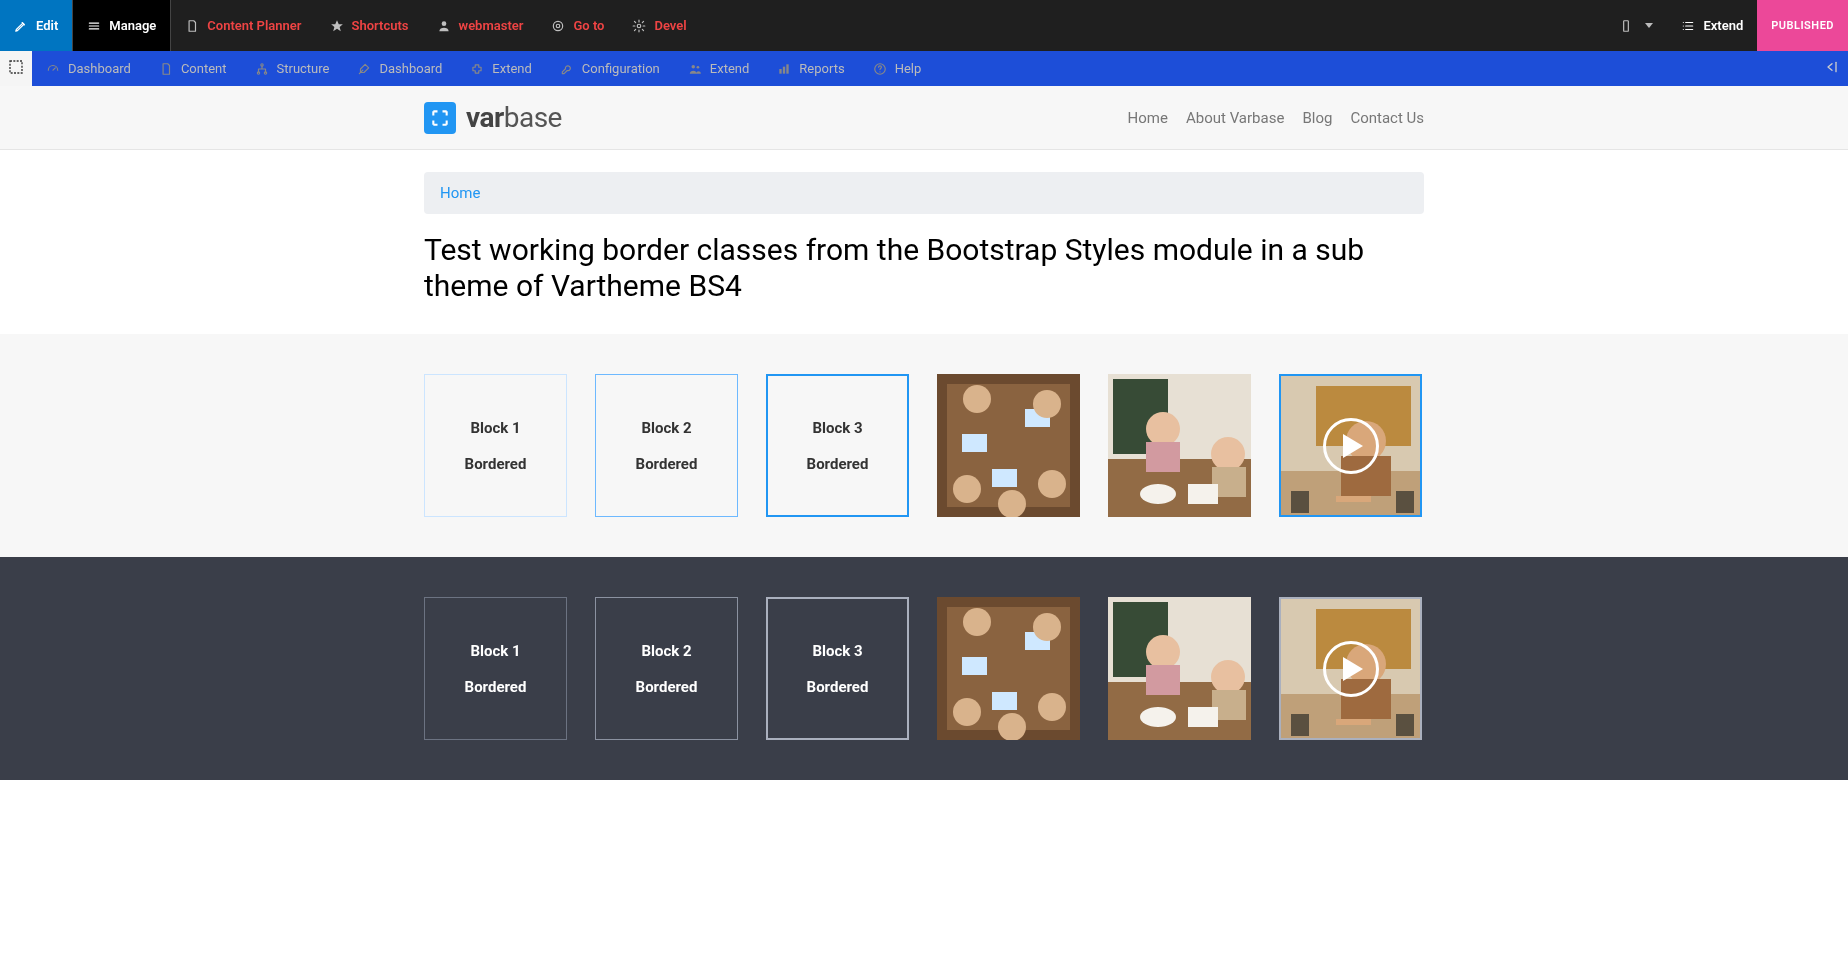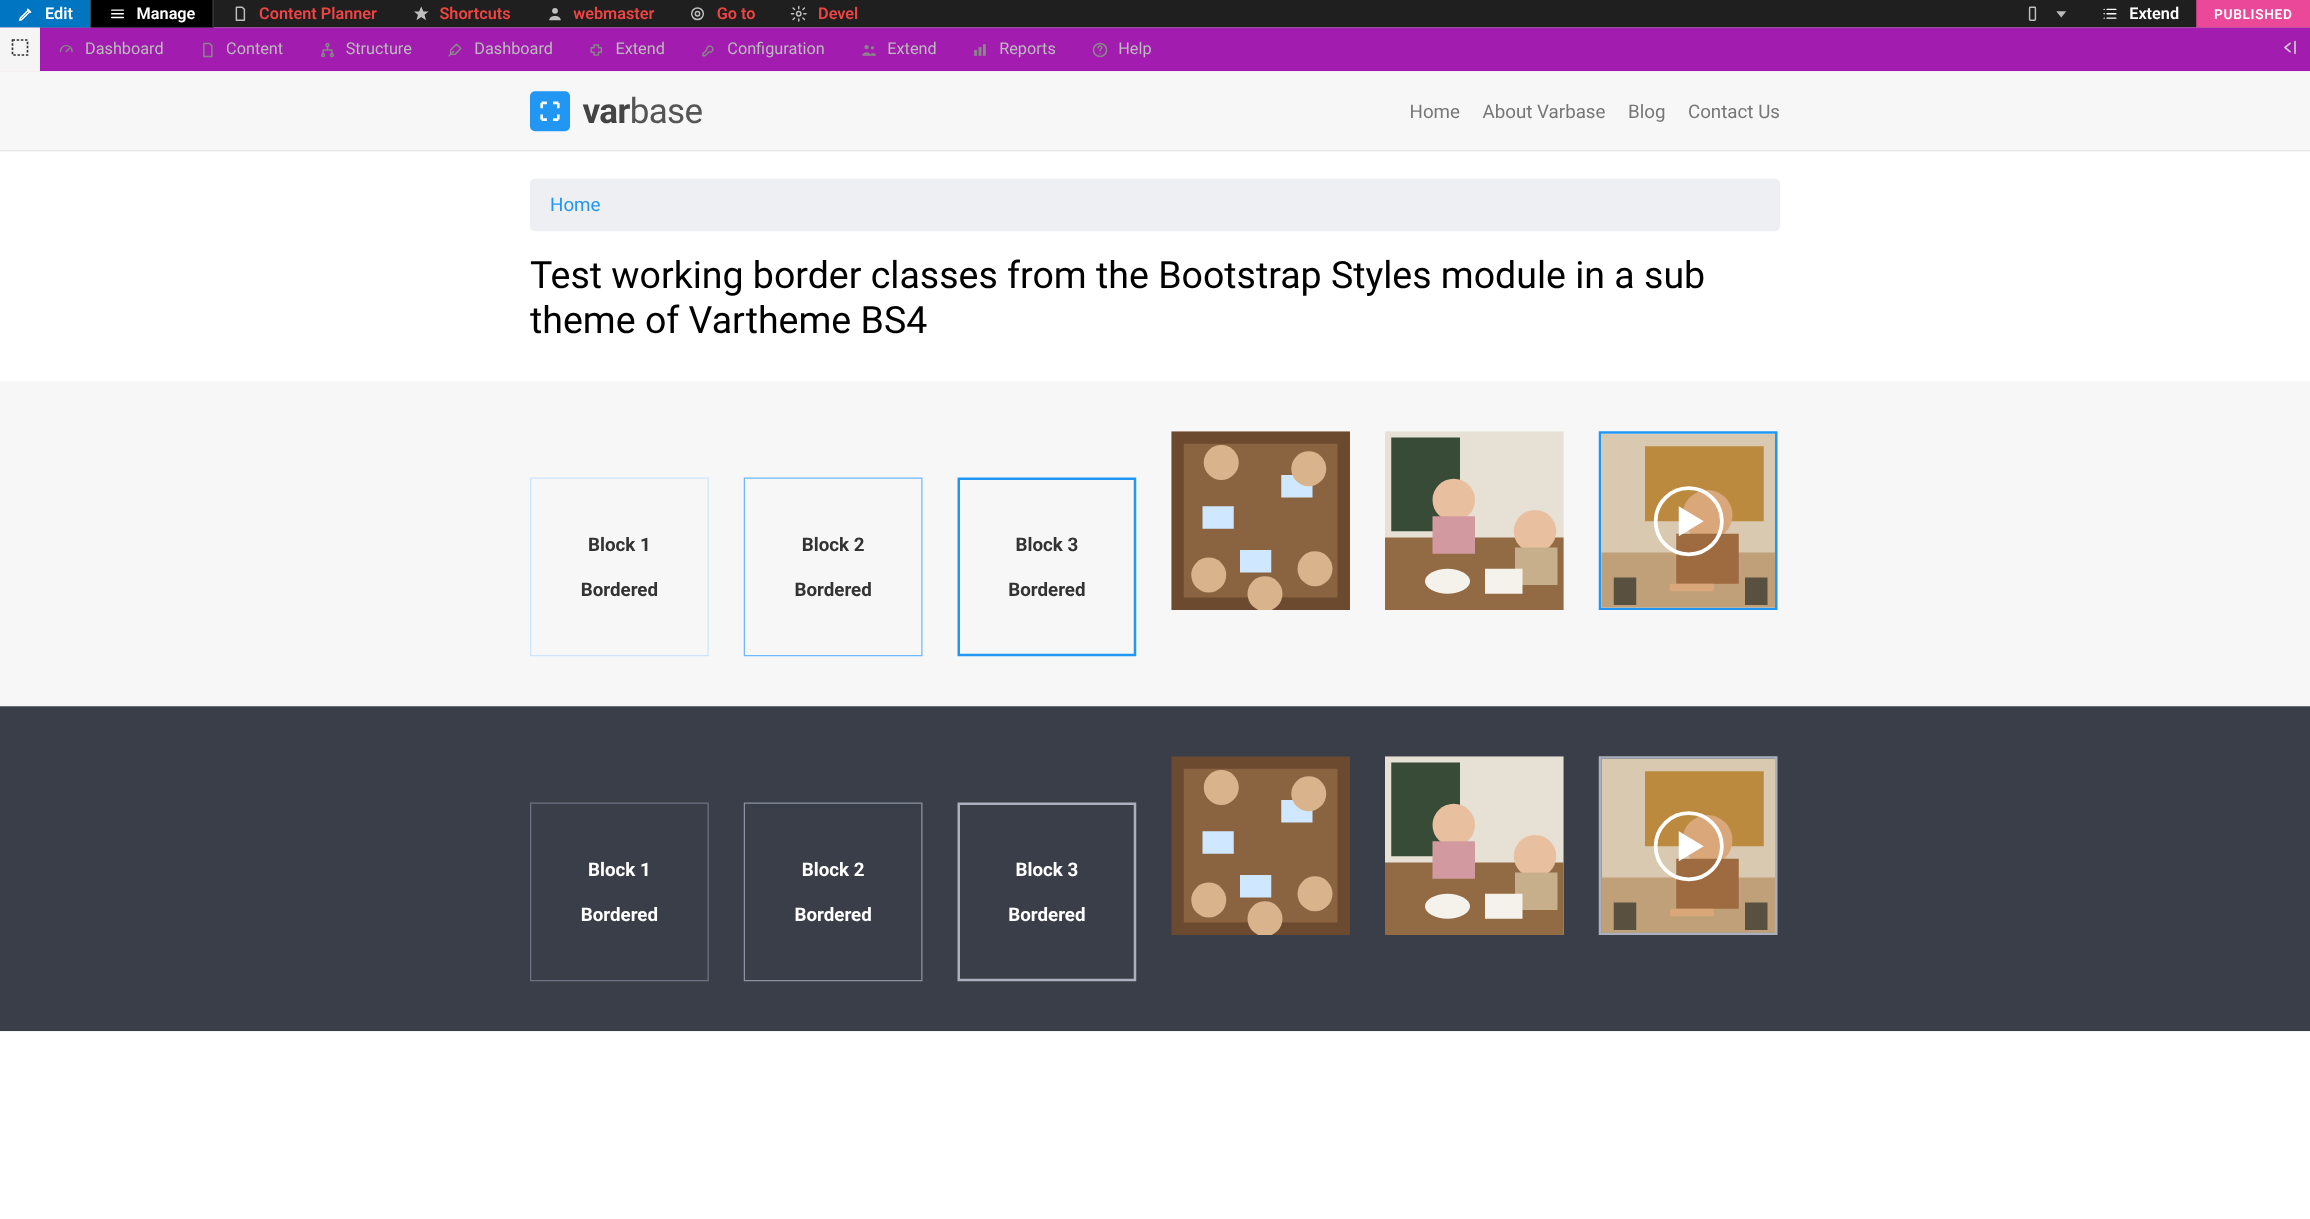--- a/index.html
+++ b/index.html
@@ -1,32 +1,32 @@
 <!DOCTYPE html>
 <html><head>
 <meta charset="utf-8">
 <style>
   * { box-sizing: border-box; margin: 0; padding: 0; }
   body { font-family: -apple-system, BlinkMacSystemFont, "Segoe UI", Roboto, Helvetica, Arial, sans-serif; background: #fff; color: #333; }
 
   
-  .toolbar { display: flex; align-items: stretch; background: #1f1f1f; height: 22px; color: #ddd; font-size: 13px; font-weight: 600; }
+  .toolbar { display: flex; align-items: stretch; background: #1f1f1f; height: 51px; color: #ddd; font-size: 13px; font-weight: 600; }
   .toolbar .tb-item { display: flex; align-items: center; padding: 0 14px; gap: 8px; white-space: nowrap; cursor: pointer; color: #ef4444; }
   .toolbar .tb-item.edit { background: #0075c1; color: #fff; }
   .toolbar .tb-item.manage { background: #000000; color: #fff; }
   .toolbar .tb-sep { border-right: 1px solid #444; }
   .toolbar .spacer { flex: 1; }
   .toolbar .tb-item.tasks { color: #fff; }
   .toolbar .tb-item.published { background: #ec4899; color: #fff; text-transform: uppercase; font-size: 11px; letter-spacing: .5px; }
   .toolbar .icon { display: inline-flex; width: 14px; height: 14px; color:#bfbfbf; }
   .toolbar .edit .icon, .toolbar .manage .icon, .toolbar .tasks .icon { color:#fff; }
   .toolbar .caret-down { width:0; height:0; border-left:4px solid transparent; border-right:4px solid transparent; border-top:5px solid #bbb; margin-left:4px; }
 
   
-  .adminmenu { display:flex; align-items:stretch; background:#a21caf; height:35px; color:#bbb; font-size:13px; }
+  .adminmenu { display:flex; align-items:stretch; background:#1d4ed8; height:35px; color:#bbb; font-size:13px; }
   .adminmenu .am-left-icon { display:flex; align-items:center; justify-content:center; width:32px; background:#f5f5f5; color:#333; }
   .adminmenu .am-item { display:flex; align-items:center; padding:0 14px; gap:8px; cursor:pointer; color:#bbb; }
   .adminmenu .icon { display:inline-flex; width:14px; height:14px; color:#888; }
   .adminmenu .spacer { flex:1; }
   .adminmenu .am-collapse { display:flex; align-items:center; justify-content:center; width:32px; color:#ccc; cursor:pointer; }
 
   
   .site-header { background:#f7f7f7; border-bottom:1px solid #e5e5e5; }
   .site-header .inner { max-width:1000px; margin:0 auto; display:flex; align-items:center; justify-content:space-between; height:63px; }
   .logo-wrap { display:flex; align-items:flex-end; gap:10px; }
@@ -41,21 +41,21 @@
   .breadcrumb { background:#edeff2; padding:12px 16px; border-radius:4px; font-size:15px; }
   .breadcrumb a { color:#2196f3; text-decoration:none; cursor:pointer; }
   .page-title { font-size:30px; font-weight:400; color:#000000; margin-top:18px; line-height:1.2; }
 
   
   .section { padding:40px 0; }
   .section.light { background:#f7f7f7; margin-top:30px; }
   .section.dark  { background:#3a3e49; color:#fff; }
   .section .inner { max-width:1000px; margin:0 auto; }
   .blocks-row { display:flex; gap:28px; }
-  .block-box { width:143px; height:143px; display:flex; flex-direction:column; align-items:center; justify-content:center; gap:18px; font-size:15px; font-weight:700; text-align:center;margin-top:37px; }
+  .block-box { width:143px; height:143px; display:flex; flex-direction:column; align-items:center; justify-content:center; gap:18px; font-size:15px; font-weight:700; text-align:center; }
 
   .section.light .block-box.b1 { border:1px solid #cce5ff; color:#333; }
   .section.light .block-box.b2 { border:1px solid #6db9ff; color:#333; }
   .section.light .block-box.b3 { border:2px solid #2196f3; color:#333; }
 
   .section.dark .block-box.b1 { border:1px solid #6c7382; color:#fff; }
   .section.dark .block-box.b2 { border:1px solid #8b92a1; color:#fff; }
   .section.dark .block-box.b3 { border:2px solid #aab0be; color:#fff; }
 
   .img-block { width:143px; height:143px; position:relative; }

